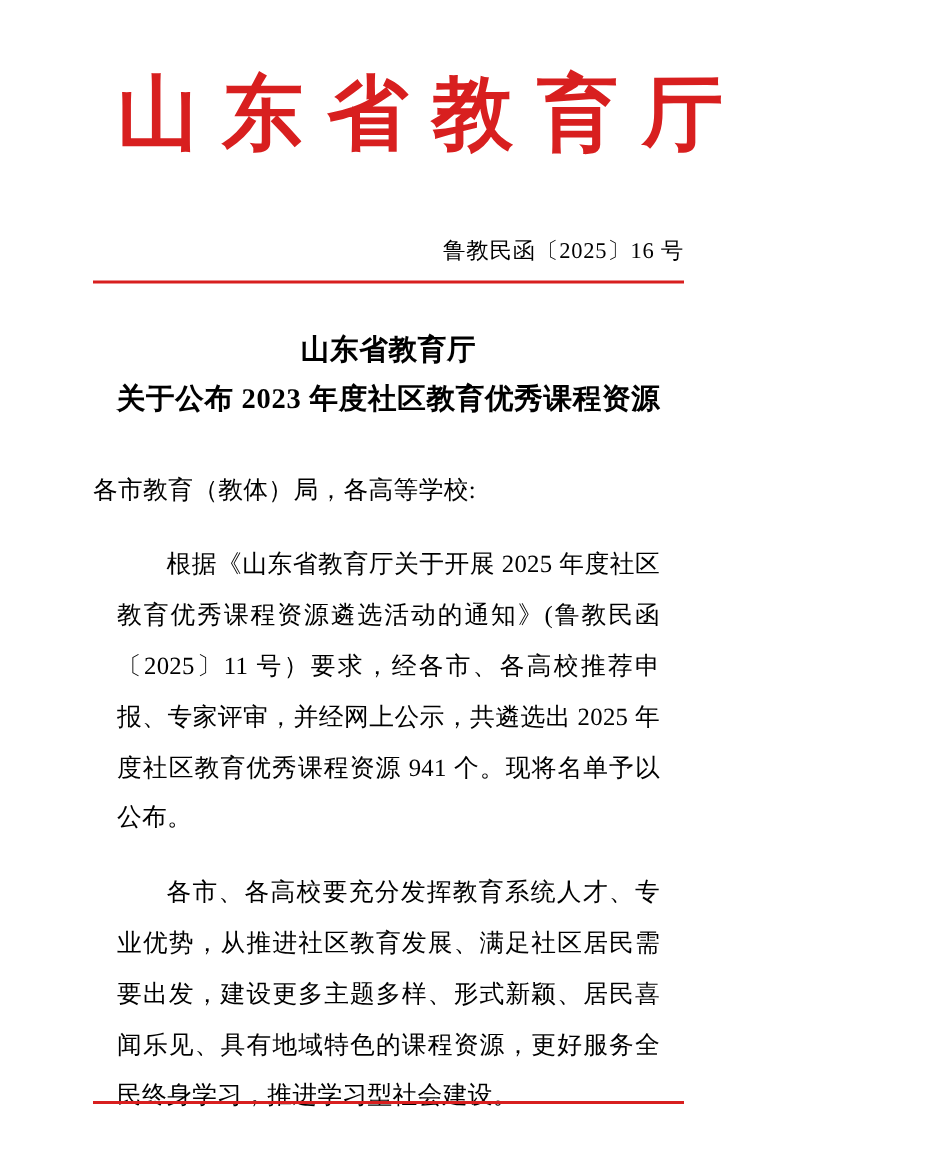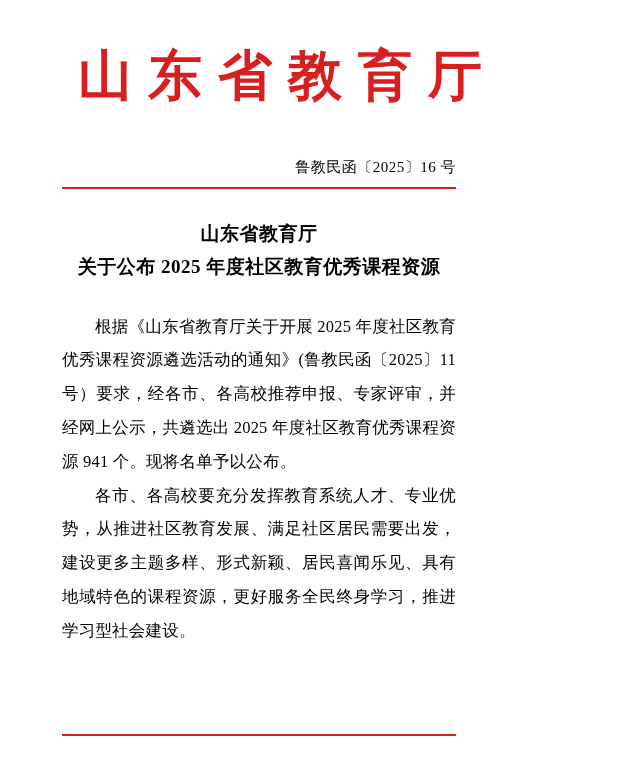--- a/index.html
+++ b/index.html
@@ -61,21 +61,21 @@
     font-size: 16.5px;
     line-height: 2.05;
     text-align: justify;
     text-justify: inter-ideograph;
     letter-spacing: 0.2px;
   }
   .salutation {
     margin: 0 0 2px 0;
   }
   .para {
-    margin: 0;
+    margin: 16px;
     text-indent: 2em;
   }
   .footer-rule {
     position: absolute;
     left: 62px;
     right: 62px;
     bottom: 34px;
     height: 2px;
     background: #d81f1f;
   }
@@ -86,23 +86,24 @@
 <div class="page">
 
   <div class="letterhead">山东省教育厅</div>
 
   <div class="doc-number">鲁教民函〔2025〕16 号</div>
 
   <div class="red-rule"></div>
 
   <div class="title-block">
     <span class="title-line">山东省教育厅</span>
-    <span class="title-line">关于公布 2025 年度社区教育优秀课程资源</span>
+    <span class="title-line">关于公布 2023 年度社区教育优秀课程资源</span>
   </div>
 
   <div class="body-block">
+    <p class="salutation">各市教育（教体）局，各高等学校:</p>
     <p class="para">根据《山东省教育厅关于开展 2025 年度社区教育优秀课程资源遴选活动的通知》(鲁教民函〔2025〕11 号）要求，经各市、各高校推荐申报、专家评审，并经网上公示，共遴选出 2025 年度社区教育优秀课程资源 941 个。现将名单予以公布。</p>
     <p class="para">各市、各高校要充分发挥教育系统人才、专业优势，从推进社区教育发展、满足社区居民需要出发，建设更多主题多样、形式新颖、居民喜闻乐见、具有地域特色的课程资源，更好服务全民终身学习，推进学习型社会建设。</p>
   </div>
 
   <div class="footer-rule"></div>
 
 </div>
 
 </body></html>

